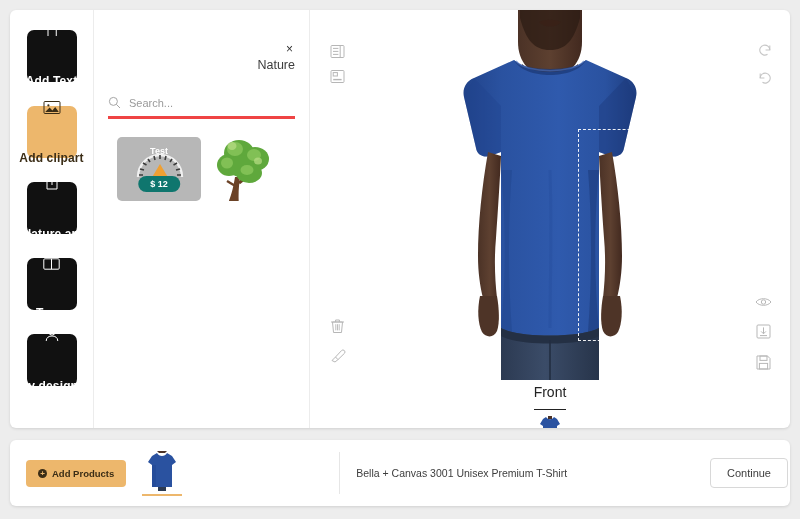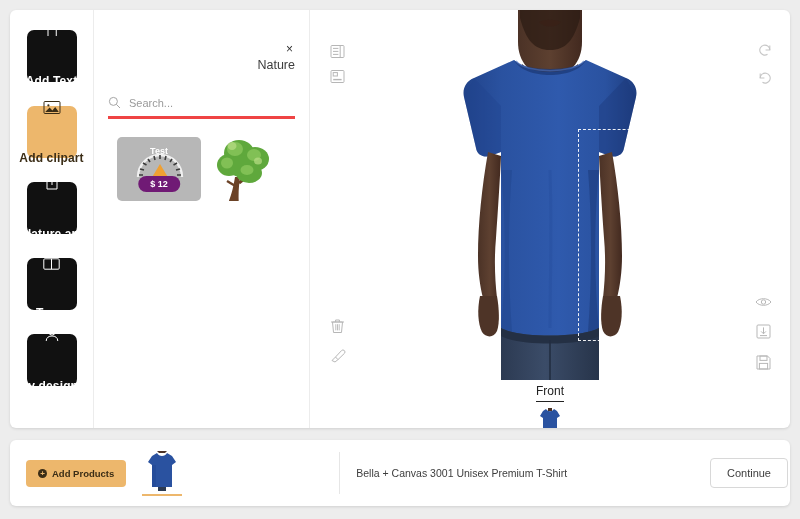--- a/index.html
+++ b/index.html
@@ -132,21 +132,21 @@
     position: relative;
     cursor: pointer;
     overflow: hidden;
   }
   .clip-tile.plain { background: transparent; }
   .price-badge {
     position: absolute;
     left: 50%;
     transform: translateX(-50%);
     bottom: 9px;
-    background: #701a75;
+    background: #0f766e;
     color: #ffffff;
     font-size: 9px;
     font-weight: 700;
     border-radius: 11px;
     padding: 3px 12px;
     white-space: nowrap;
   }
   .gauge-label {
     position: absolute;
     left: 50%;
@@ -215,23 +215,23 @@
     gap: 28px;
   }
   .side-tab {
     display: flex;
     flex-direction: column;
     align-items: center;
     cursor: pointer;
     width: 48px;
   }
   .side-tab .stab-label {
-    font-size: 12px;
+    font-size: 14px;
     color: #9a9a9a;
-    padding-bottom: 3px;
+    padding-bottom: 9px;
   }
   .side-tab.active .stab-label {
     color: #222;
     border-bottom: 1.6px solid #222;
   }
   .side-thumb { margin-top: 6px; line-height: 0; }
 
   
   .bottom-bar {
     position: absolute;

